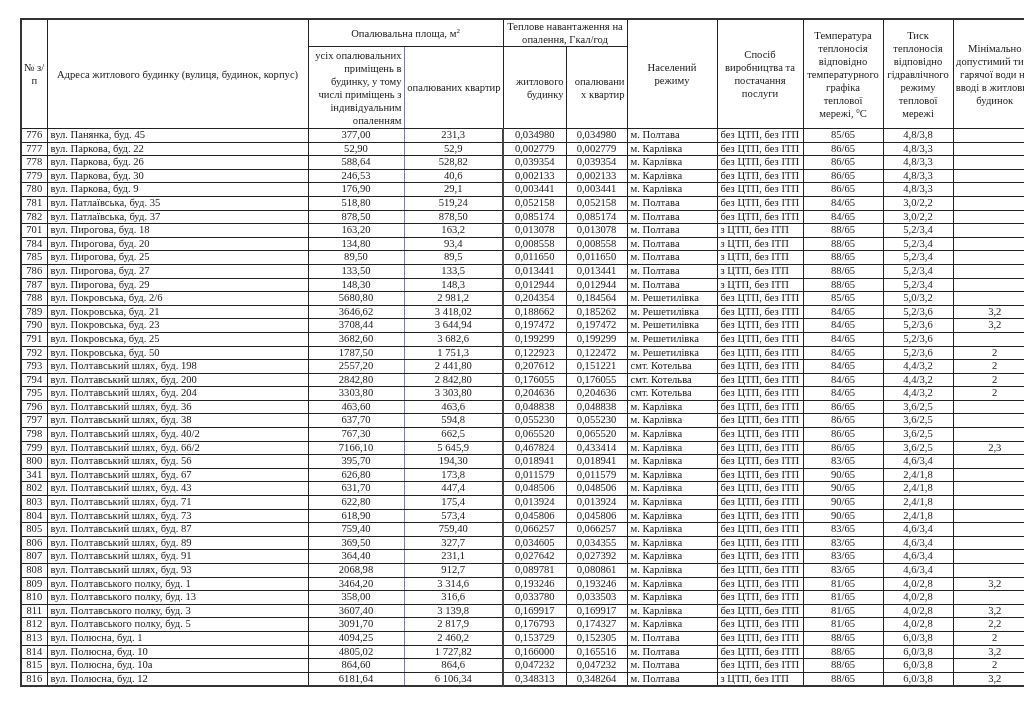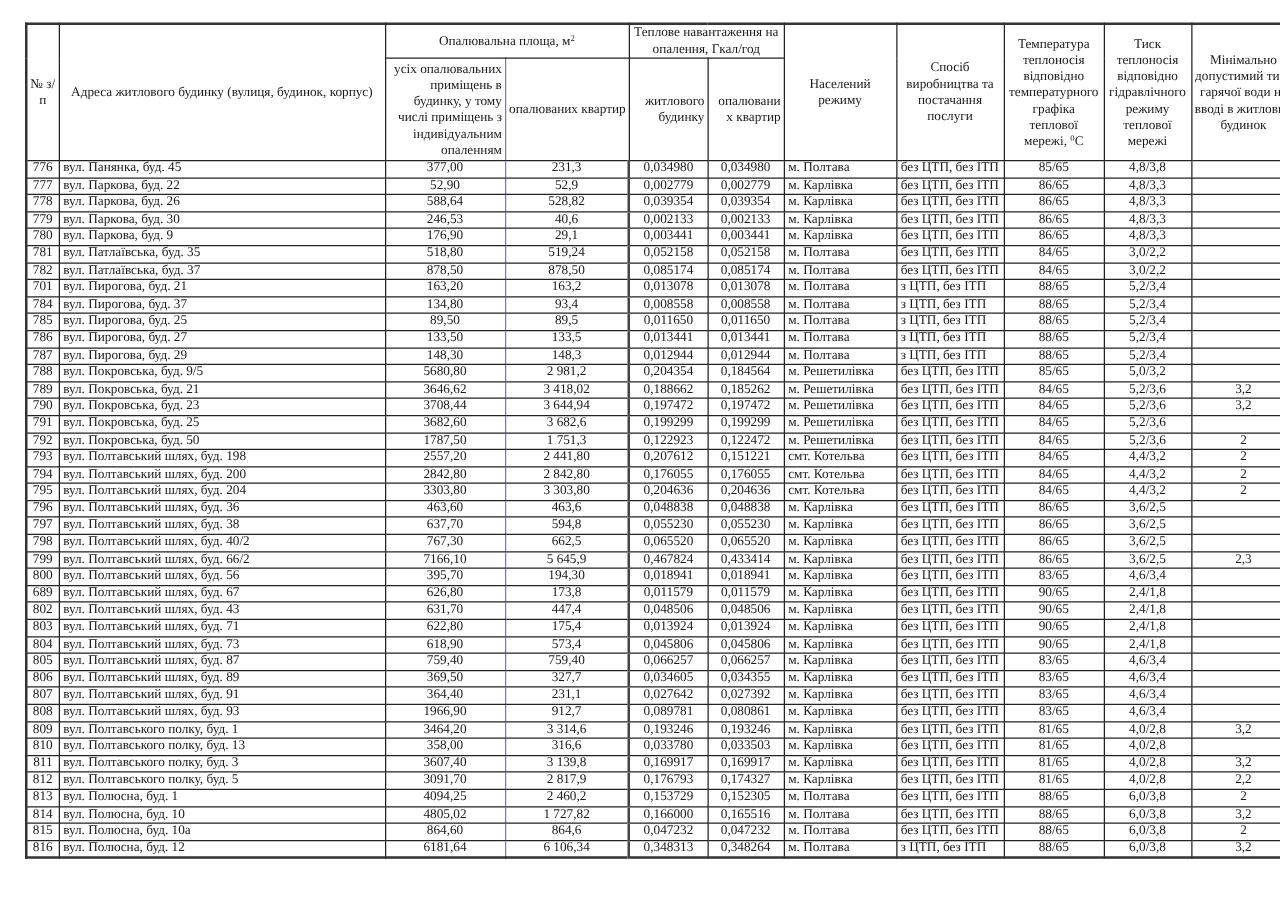--- a/index.html
+++ b/index.html
@@ -145,34 +145,34 @@
         <td class="num col-load-h">0,085174</td>
         <td class="num">0,085174</td>
         <td class="l">м. Полтава</td>
         <td class="l">без ЦТП, без ІТП</td>
         <td class="c">84/65</td>
         <td class="c">3,0/2,2</td>
         <td class="c"></td>
       </tr>
       <tr>
         <td class="c">701</td>
-        <td class="l">вул. Пирогова, буд. 21</td>
+        <td class="l">вул. Пирогова, буд. 18</td>
         <td class="c col-area-all">163,20</td>
         <td class="c">163,2</td>
         <td class="num col-load-h">0,013078</td>
         <td class="num">0,013078</td>
         <td class="l">м. Полтава</td>
         <td class="l">з ЦТП, без ІТП</td>
         <td class="c">88/65</td>
         <td class="c">5,2/3,4</td>
         <td class="c"></td>
       </tr>
       <tr>
         <td class="c">784</td>
-        <td class="l">вул. Пирогова, буд. 37</td>
+        <td class="l">вул. Пирогова, буд. 20</td>
         <td class="c col-area-all">134,80</td>
         <td class="c">93,4</td>
         <td class="num col-load-h">0,008558</td>
         <td class="num">0,008558</td>
         <td class="l">м. Полтава</td>
         <td class="l">з ЦТП, без ІТП</td>
         <td class="c">88/65</td>
         <td class="c">5,2/3,4</td>
         <td class="c"></td>
       </tr>
@@ -210,21 +210,21 @@
         <td class="num col-load-h">0,012944</td>
         <td class="num">0,012944</td>
         <td class="l">м. Полтава</td>
         <td class="l">з ЦТП, без ІТП</td>
         <td class="c">88/65</td>
         <td class="c">5,2/3,4</td>
         <td class="c"></td>
       </tr>
       <tr>
         <td class="c">788</td>
-        <td class="l">вул. Покровська, буд. 9/5</td>
+        <td class="l">вул. Покровська, буд. 2/6</td>
         <td class="c col-area-all">5680,80</td>
         <td class="c">2 981,2</td>
         <td class="num col-load-h">0,204354</td>
         <td class="num">0,184564</td>
         <td class="l">м. Решетилівка</td>
         <td class="l">без ЦТП, без ІТП</td>
         <td class="c">85/65</td>
         <td class="c">5,0/3,2</td>
         <td class="c"></td>
       </tr>
@@ -378,21 +378,21 @@
         <td class="c">194,30</td>
         <td class="num col-load-h">0,018941</td>
         <td class="num">0,018941</td>
         <td class="l">м. Карлівка</td>
         <td class="l">без ЦТП, без ІТП</td>
         <td class="c">83/65</td>
         <td class="c">4,6/3,4</td>
         <td class="c"></td>
       </tr>
       <tr>
-        <td class="c">689</td>
+        <td class="c">341</td>
         <td class="l">вул. Полтавський шлях, буд. 67</td>
         <td class="c col-area-all">626,80</td>
         <td class="c">173,8</td>
         <td class="num col-load-h">0,011579</td>
         <td class="num">0,011579</td>
         <td class="l">м. Карлівка</td>
         <td class="l">без ЦТП, без ІТП</td>
         <td class="c">90/65</td>
         <td class="c">2,4/1,8</td>
         <td class="c"></td>
@@ -471,21 +471,21 @@
         <td class="num">0,027392</td>
         <td class="l">м. Карлівка</td>
         <td class="l">без ЦТП, без ІТП</td>
         <td class="c">83/65</td>
         <td class="c">4,6/3,4</td>
         <td class="c"></td>
       </tr>
       <tr>
         <td class="c">808</td>
         <td class="l">вул. Полтавський шлях, буд. 93</td>
-        <td class="c col-area-all">1966,90</td>
+        <td class="c col-area-all">2068,98</td>
         <td class="c">912,7</td>
         <td class="num col-load-h">0,089781</td>
         <td class="num">0,080861</td>
         <td class="l">м. Карлівка</td>
         <td class="l">без ЦТП, без ІТП</td>
         <td class="c">83/65</td>
         <td class="c">4,6/3,4</td>
         <td class="c"></td>
       </tr>
       <tr>

